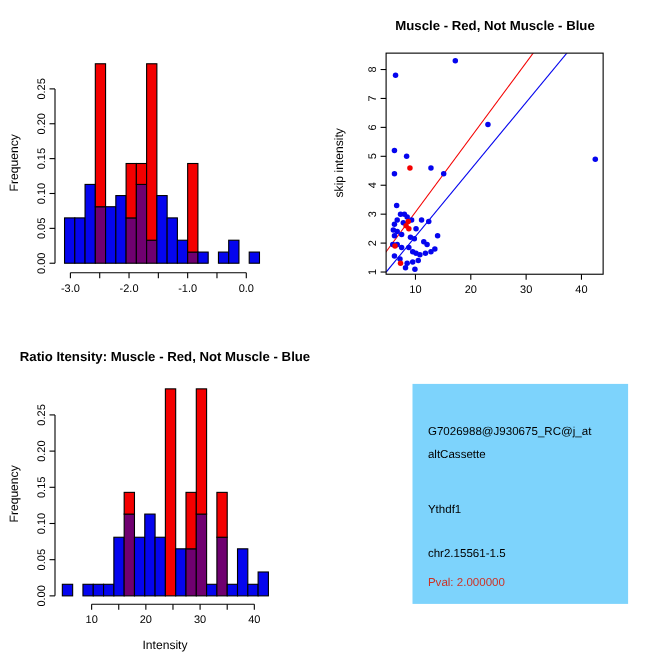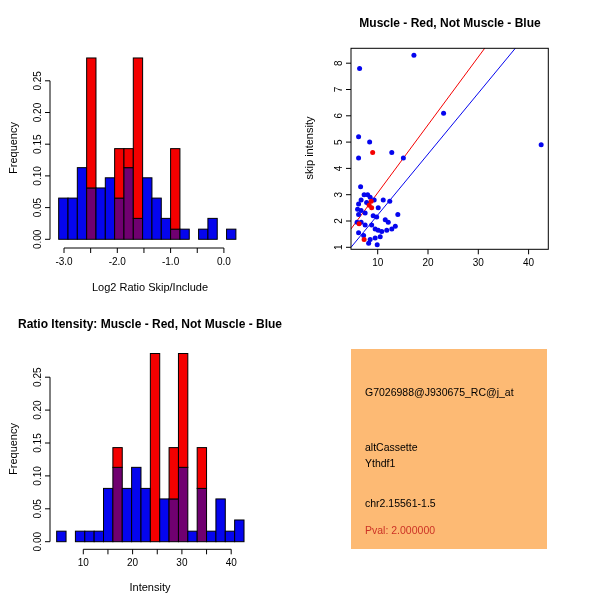--- a/index.html
+++ b/index.html
@@ -64,21 +64,20 @@
         <rect x="142.6175" y="177.80200000000002" width="9.327499999999986" height="61.49799999999999" fill="#0505ee" stroke="#000" stroke-width="1"></rect>
         <rect x="151.945" y="198.09" width="9.327499999999986" height="41.21000000000001" fill="#0505ee" stroke="#000" stroke-width="1"></rect>
         <rect x="161.27249999999998" y="218.37800000000001" width="9.327499999999986" height="20.921999999999997" fill="#0505ee" stroke="#000" stroke-width="1"></rect>
         <rect x="170.59999999999997" y="229.156" width="9.327500000000015" height="10.144000000000005" fill="#700070" stroke="#000" stroke-width="1"></rect>
         <rect x="170.59999999999997" y="148.63800000000003" width="9.327500000000015" height="80.51799999999997" fill="#f40000" stroke="#000" stroke-width="1"></rect>
         <rect x="179.92749999999998" y="229.156" width="9.327500000000015" height="10.144000000000005" fill="#0505ee" stroke="#000" stroke-width="1"></rect>
         <rect x="198.58249999999998" y="229.156" width="9.327499999999986" height="10.144000000000005" fill="#0505ee" stroke="#000" stroke-width="1"></rect>
         <rect x="207.90999999999997" y="218.37800000000001" width="9.327499999999986" height="20.921999999999997" fill="#0505ee" stroke="#000" stroke-width="1"></rect>
         <rect x="226.56499999999997" y="229.156" width="9.327500000000015" height="10.144000000000005" fill="#0505ee" stroke="#000" stroke-width="1"></rect>
       </svg>
-    <div class="xlab">Log2 Ratio Skip/Include</div>
     <div class="ylab" style="left:13px;top:148px">Frequency</div>
   </div>
 
   <div class="panel" style="left:300px;top:0">
     <svg id="svg-scatter" width="300" height="300">
         <defs>
           <clipPath id="plot-box-clip">
             <rect x="51" y="48.3" width="197.3" height="201"></rect>
           </clipPath>
         </defs>
@@ -216,22 +215,22 @@
         <rect x="215.91699999999997" y="198.92999999999998" width="9.367000000000019" height="42.77000000000001" fill="#0505ee" stroke="#000" stroke-width="1"></rect>
         <rect x="225.284" y="231.172" width="9.366999999999962" height="10.527999999999992" fill="#0505ee" stroke="#000" stroke-width="1"></rect>
         <rect x="234.651" y="219.986" width="9.366999999999962" height="21.714" fill="#0505ee" stroke="#000" stroke-width="1"></rect>
       </svg>
     <div class="chart-title" style="top:17px">Ratio Itensity: Muscle - Red, Not Muscle - Blue</div>
     <div class="xlab">Intensity</div>
     <div class="ylab" style="left:13px;top:149px">Frequency</div>
   </div>
 
   <div class="panel" style="left:300px;top:300px">
-    <div class="info-box" style="background: #fdba74;">
+    <div class="info-box" style="background: #7dd3fc; margin-left: 24px;">
       <div class="info-line" style="top:37px">G7026988@J930675_RC@j_at</div>
-      <div class="info-line" style="top:92px">altCassette</div>
+      <div class="info-line" style="top:58px">altCassette</div>
       <div class="info-line" style="top:108px">Ythdf1</div>
       <div class="info-line" style="top:148px">chr2.15561-1.5</div>
       <div class="info-line" style="top: 175px; color: rgb(204, 51, 38); text-align: right;">Pval: 2.000000</div>
     </div>
   </div>
 
 </div>
 
 </body></html>

